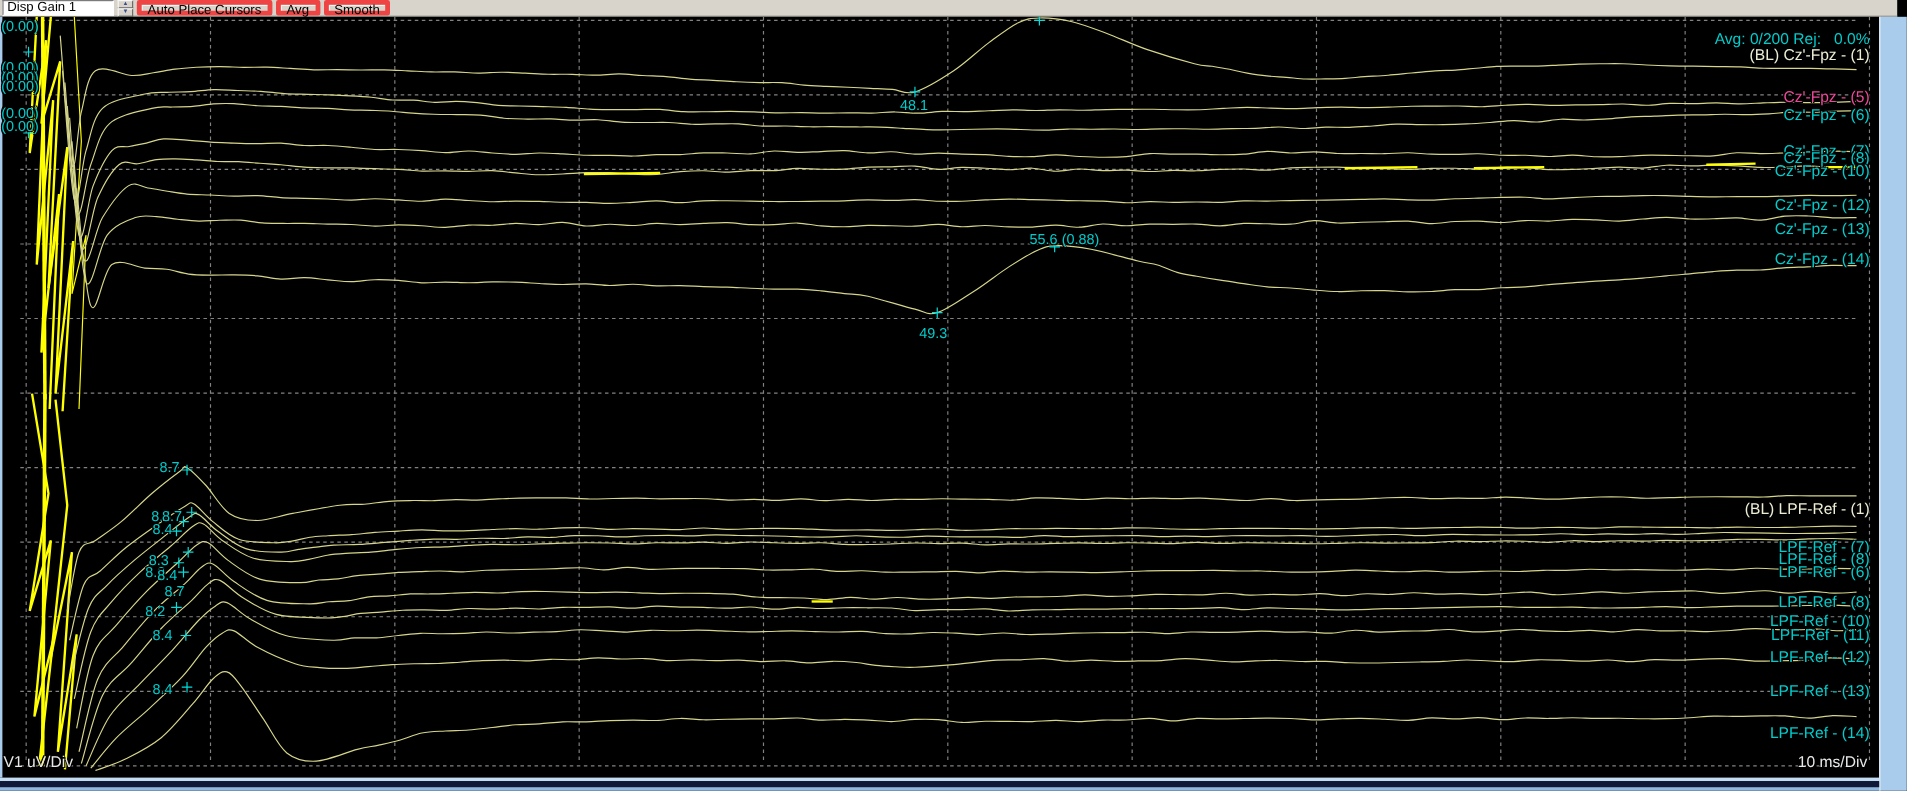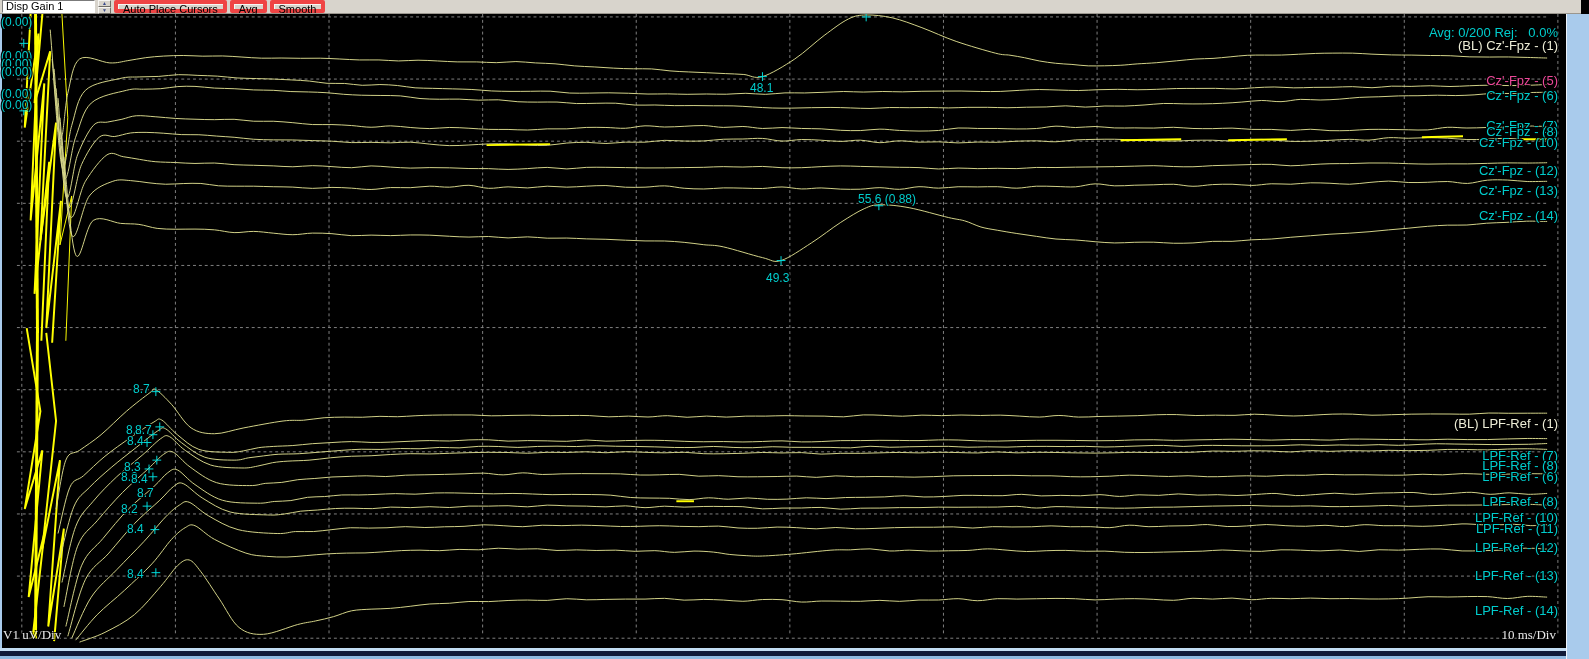--- a/index.html
+++ b/index.html
@@ -20,21 +20,21 @@
   .plot{position:absolute;left:0;top:14px;width:1566px;height:634px;background:#000;}
   .plot svg{position:absolute;left:0;top:0;}
   .left-sliver{position:absolute;left:0;top:0;width:2px;height:634px;background:#a9cbec;}
   .labels{position:absolute;left:0;top:0;width:100%;height:100%;pointer-events:none;}
   .lbl{position:absolute;font-size:13px;line-height:13px;color:#00cccc;white-space:pre;
        text-shadow:1px 1px 0 #000,-1px -1px 0 #000,1px -1px 0 #000,-1px 1px 0 #000;}
   .lbl.right{right:8px;text-align:right;}
   .cursor-lbl{font-size:12px;line-height:12px;}
   .zero-lbl{font-size:12px;line-height:12px;}
   .scale-lbl{position:absolute;font-size:13px;line-height:13px;color:#e9e9e9;white-space:pre;
-       text-shadow:1px 1px 0 #000,-1px -1px 0 #000;font-family:Liberation Serif, serif;}
+       text-shadow:1px 1px 0 #000,-1px -1px 0 #000;}
   .avg-lbl{position:absolute;font-size:13px;line-height:13px;color:#00cccc;white-space:pre;right:8px;
        text-shadow:1px 1px 0 #000;}
   
   .chrome-right{position:absolute;left:1566px;top:14px;width:23px;height:645px;background:#a9cbec;
                 border-left:1px solid #eef4fc;box-sizing:border-box;}
   .chrome-b1{position:absolute;left:0;top:648px;width:1566px;height:3px;background:#c2dcf2;}
   .chrome-b2{position:absolute;left:0;top:651px;width:1566px;height:5px;background:#101a38;}
   .chrome-b3{position:absolute;left:0;top:656px;width:1566px;height:3px;background:#8fb9e0;}
 </style>
 </head>

